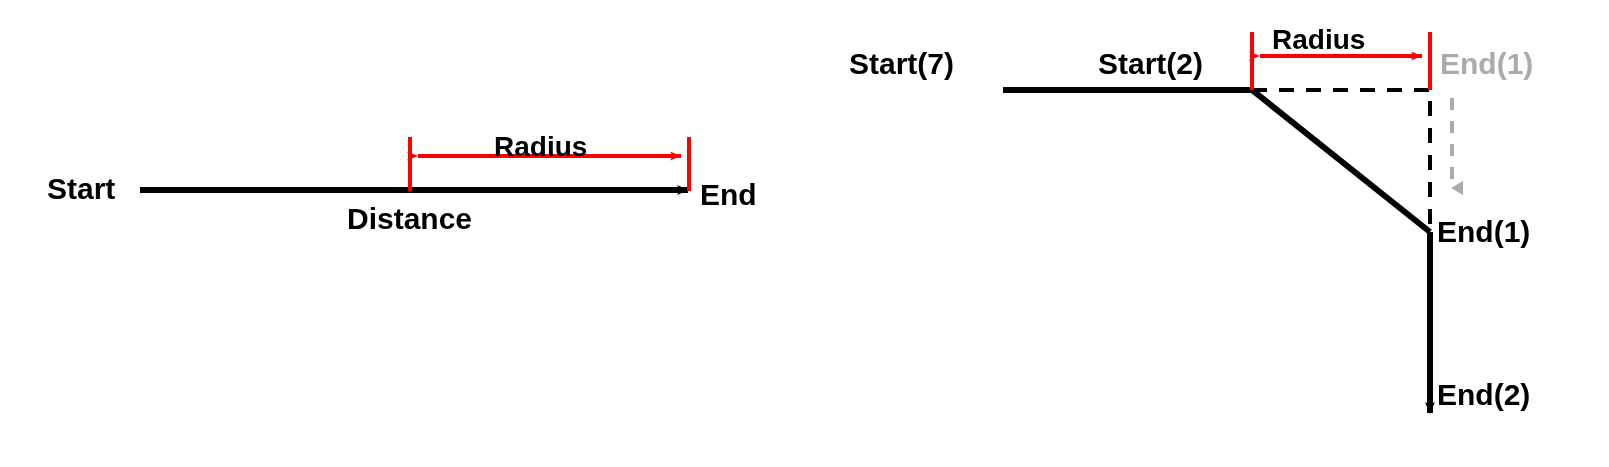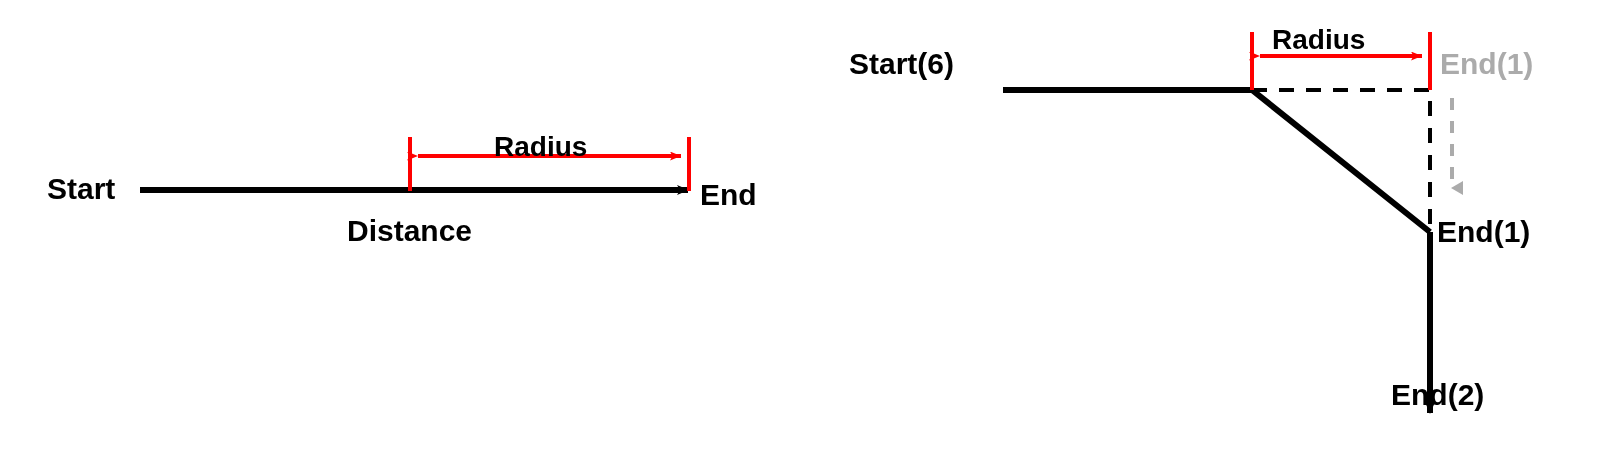--- a/index.html
+++ b/index.html
@@ -82,28 +82,29 @@
       <line x1="1260" y1="56" x2="1422" y2="56" stroke="#ff0000" stroke-width="4" marker-start="url(#arrowRedStart)" marker-end="url(#arrowRedEnd)"></line>
 
       <line x1="1452" y1="98" x2="1452" y2="188" stroke="#ababab" stroke-width="4" stroke-dasharray="12,11" marker-end="url(#arrowGray)"></line>
     </g>
   </svg>
 
   <div class="lbl lbl-main" style="left:47px; top:174px;">Start</div>
 
   <div class="lbl lbl-main" style="left:700px; top:174px;margin-top:6px;">End</div>
 
-  <div class="lbl lbl-main" style="left:347px; top:216px;">Distance</div>
+  <div class="lbl lbl-main" style="left:347px; top:204px;">Distance</div>
 
   <div class="lbl lbl-dim" style="left:494px; top:133px;">Radius</div>
 
-  <div class="lbl lbl-main" style="left:849px; top:49px;">Start(6)</div>
+  <div class="lbl lbl-main" style="left:849px; top:49px;">Start(7)</div>
 
+  <div class="lbl lbl-main" style="left:1098px; top:49px;">Start(2)</div>
 
   <div class="lbl lbl-dim" style="left:1272px; top:26px;">Radius</div>
 
   <div class="lbl lbl-ghost" style="left:1440px; top:49px;">End(1)</div>
 
   <div class="lbl lbl-main" style="left:1437px; top:217px;">End(1)</div>
 
-  <div class="lbl lbl-main" style="left:1391px; top:380px;">End(2)</div>
+  <div class="lbl lbl-main" style="left:1437px; top:380px;">End(2)</div>
 
 </div>
 
 </body></html>

